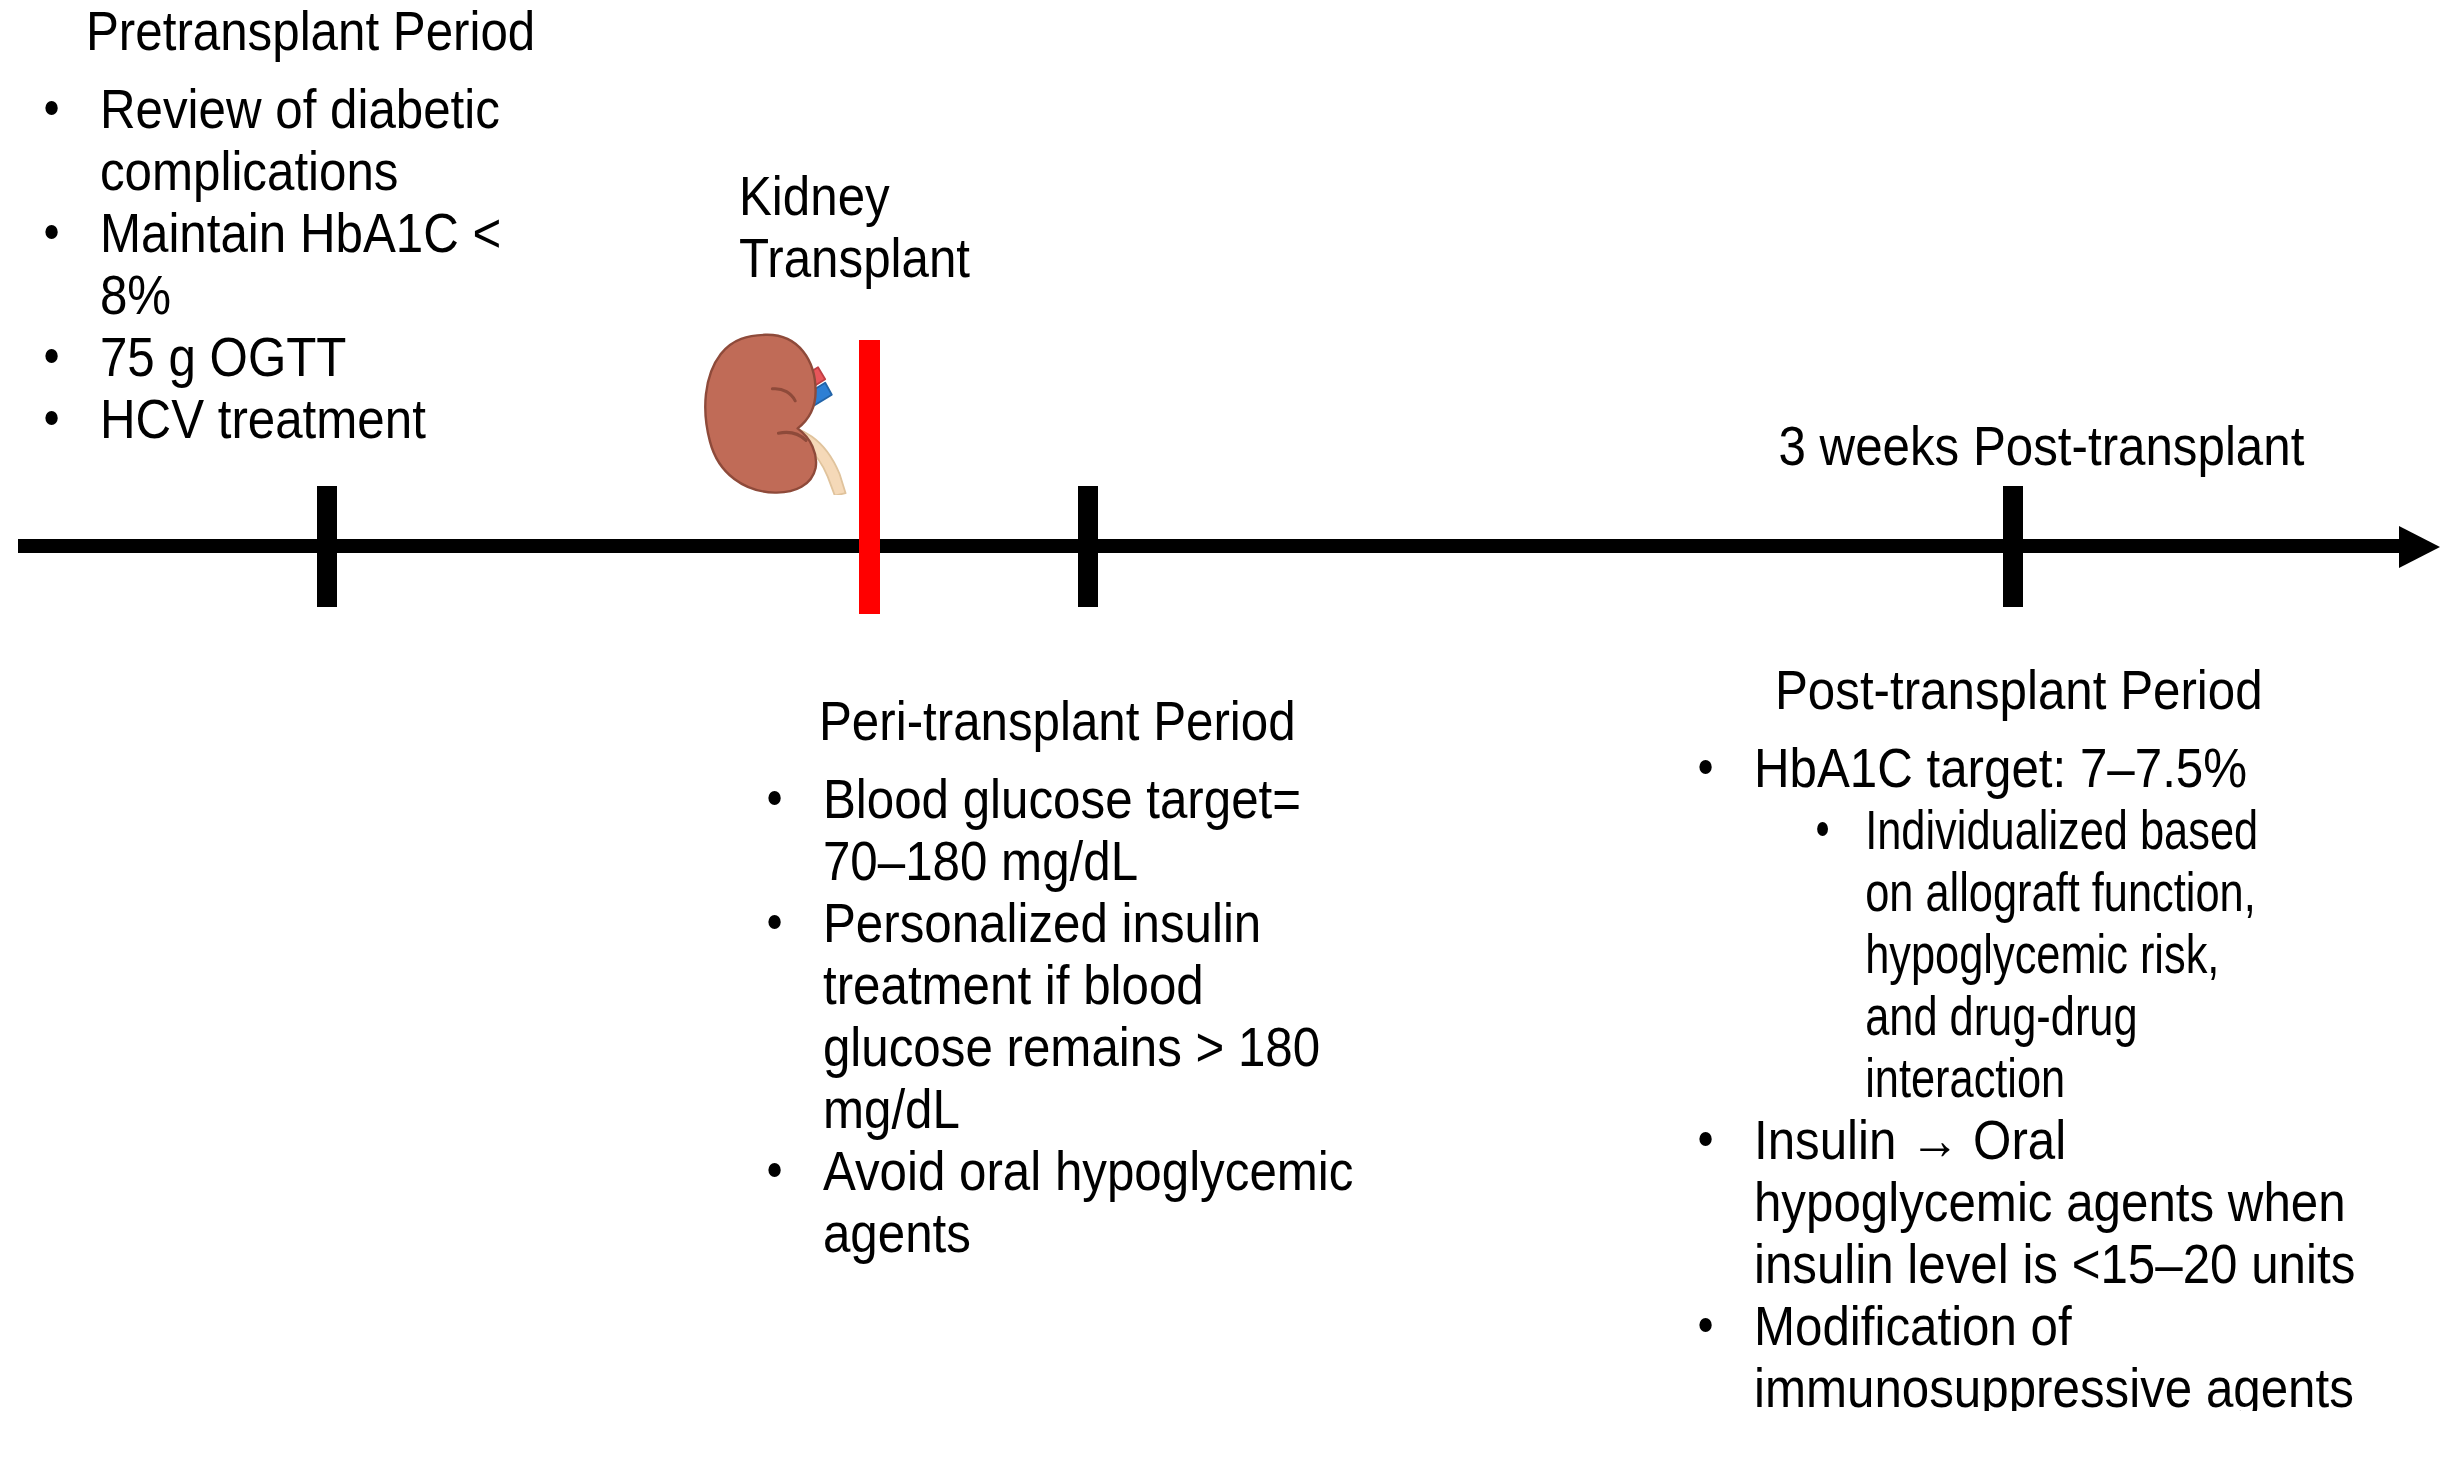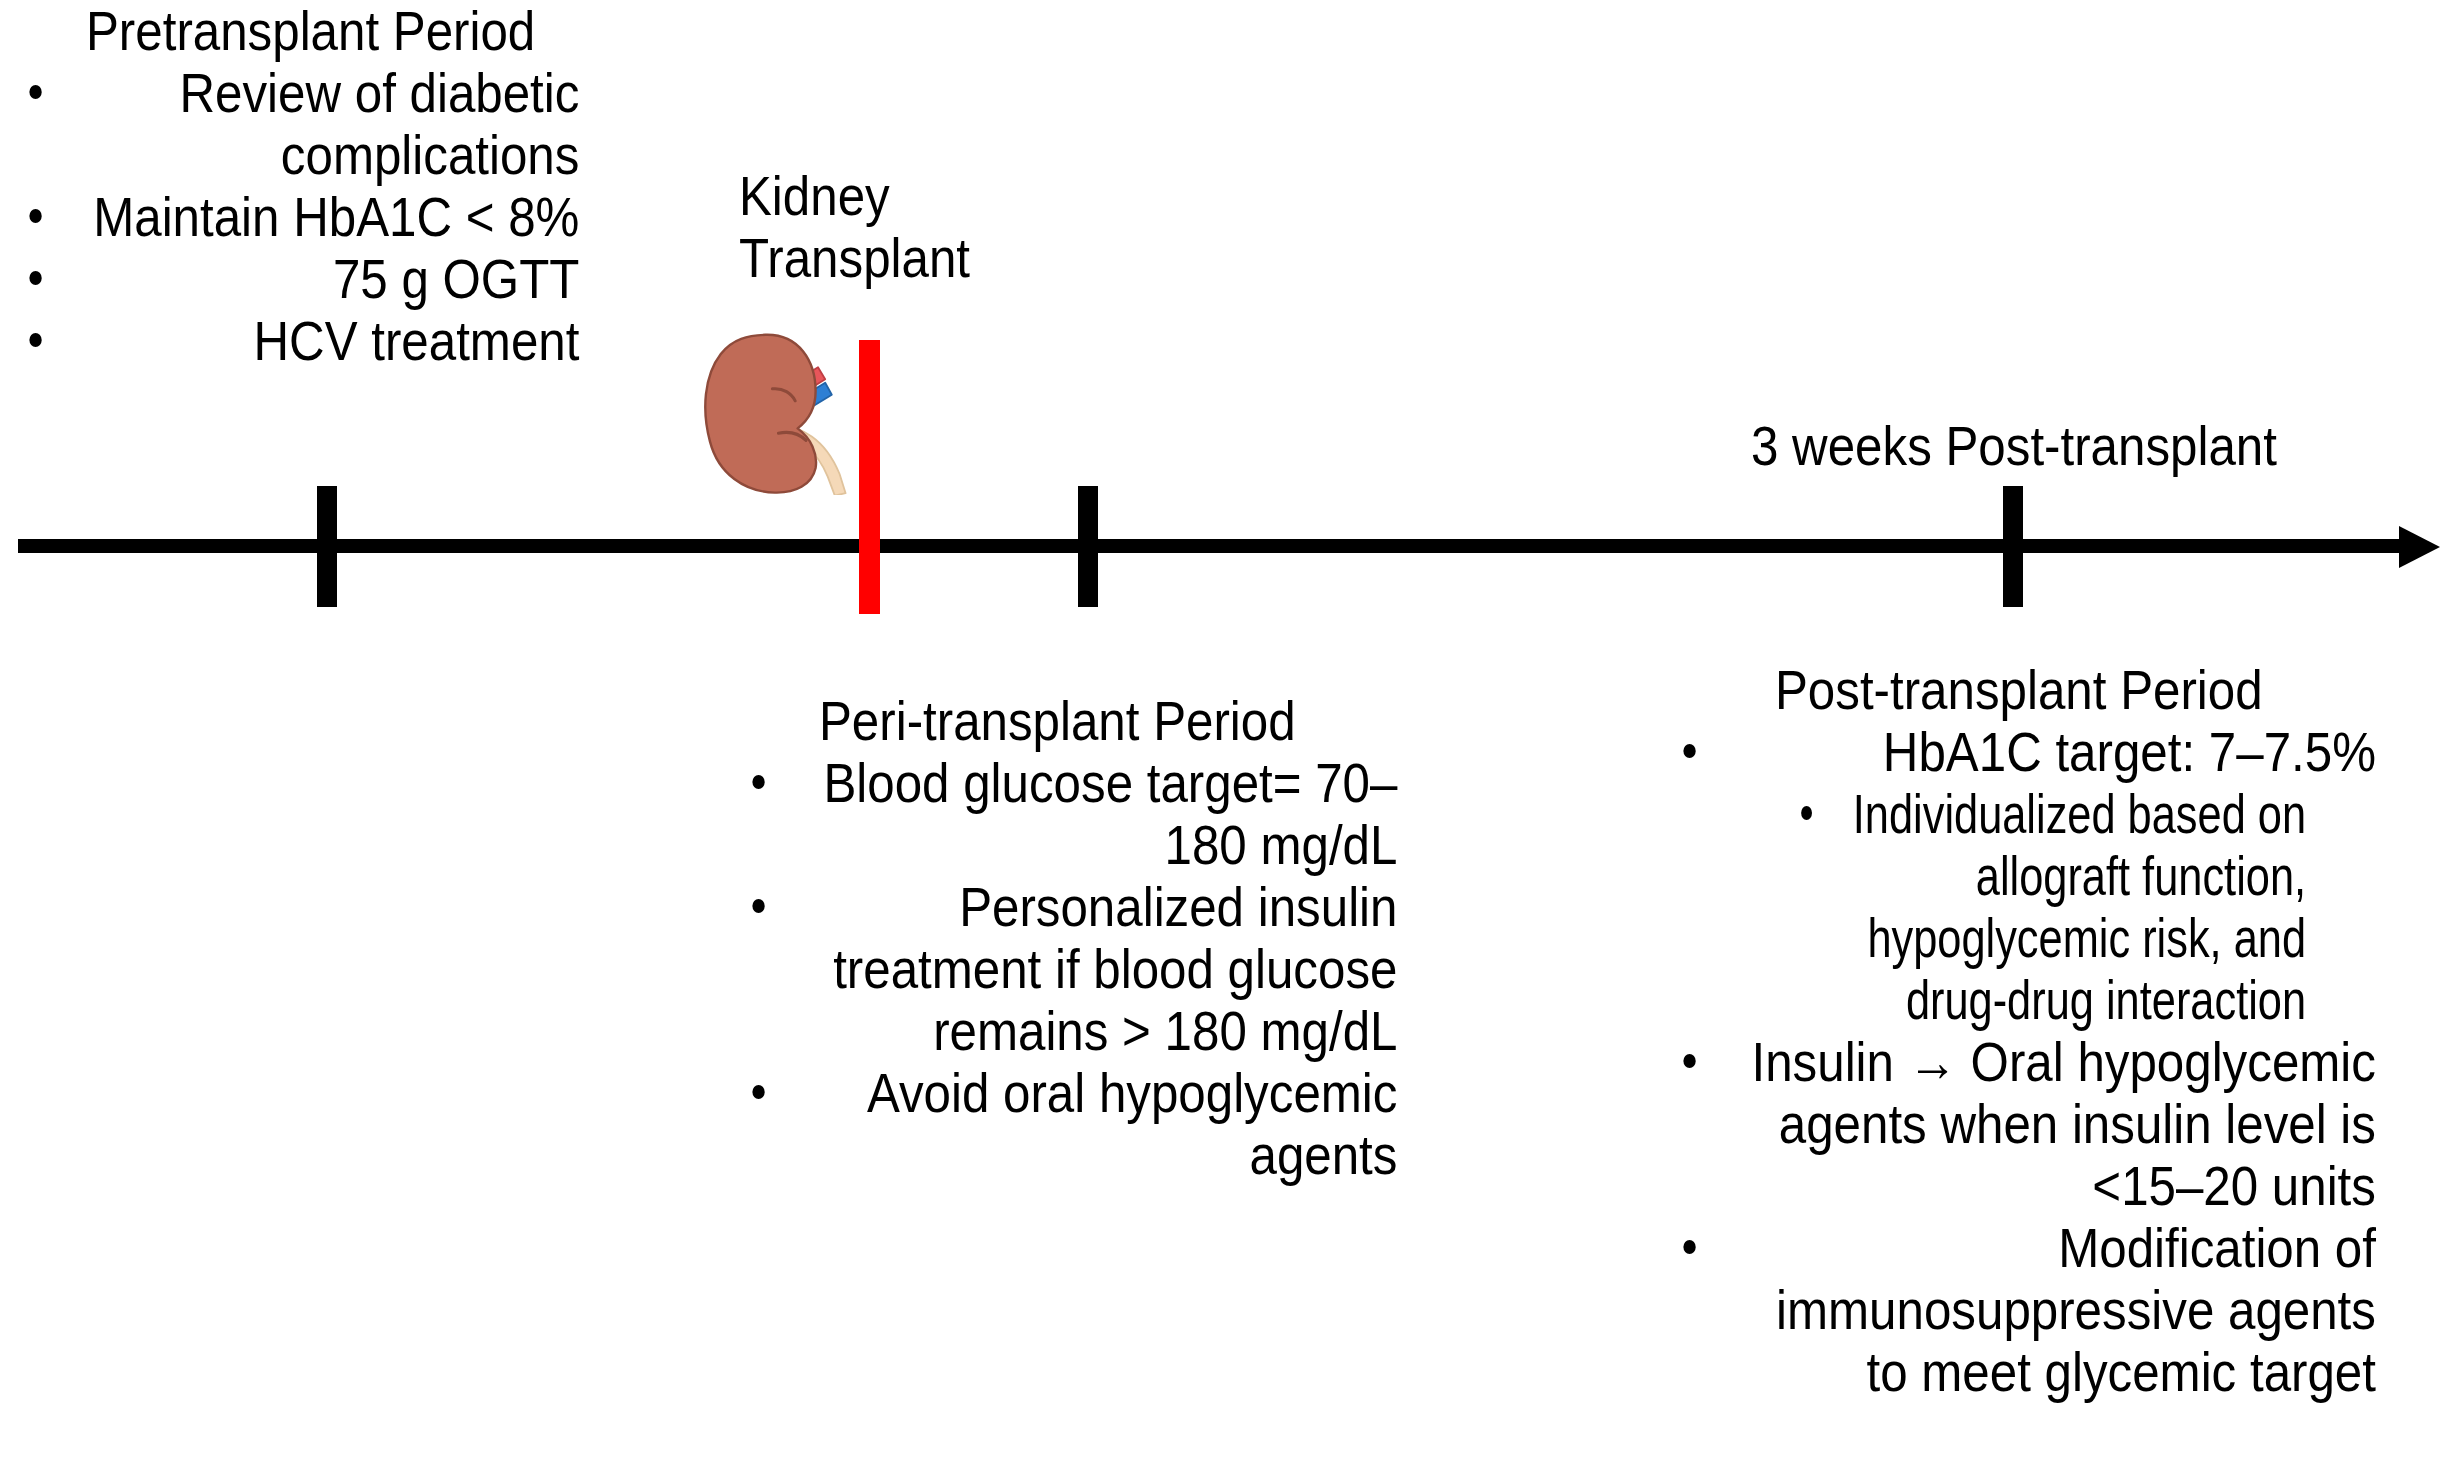--- a/index.html
+++ b/index.html
@@ -73,23 +73,22 @@
   .heading {
     font-size: 56px;
     line-height: 62px;
     white-space: nowrap;
     transform: scaleX(0.88);
     transform-origin: left top;
   }
 
   ul.bullets {
     list-style: none;
-    margin: 0;
+    margin: 16px;
     padding: 0;
-    text-align: right;
   }
   ul.bullets li {
     position: relative;
     font-size: 56px;
     line-height: 62px;
     padding-left: 67px;
     margin: 0;
     transform: scaleX(0.88);
     transform-origin: left top;
   }
@@ -132,21 +131,21 @@
 
   #transplant-label { left: 739px; top: 165px; width: 300px; }
   #transplant-label .heading { white-space: normal; }
 
   #peri-block     { left: 748px; top: 690px; width: 738px; }
   #peri-block .heading { margin-left: 71px; }
 
   #post-block     { left: 1679px; top: 659px; width: 792px; }
   #post-block .heading { margin-left: 96px; }
 
-  #weeks-label    { left: 1751px; top: 415px;  width: 660px; }
+  #weeks-label    { left: 1751px; top: 415px;  width: 660px; text-align: center; }
 </style>
 </head>
 <body>
 
 <div id="canvas">
 
   <div class="axis-line"></div>
   <div class="axis-arrowhead"></div>
 
   <div class="tick tick-1"></div>

